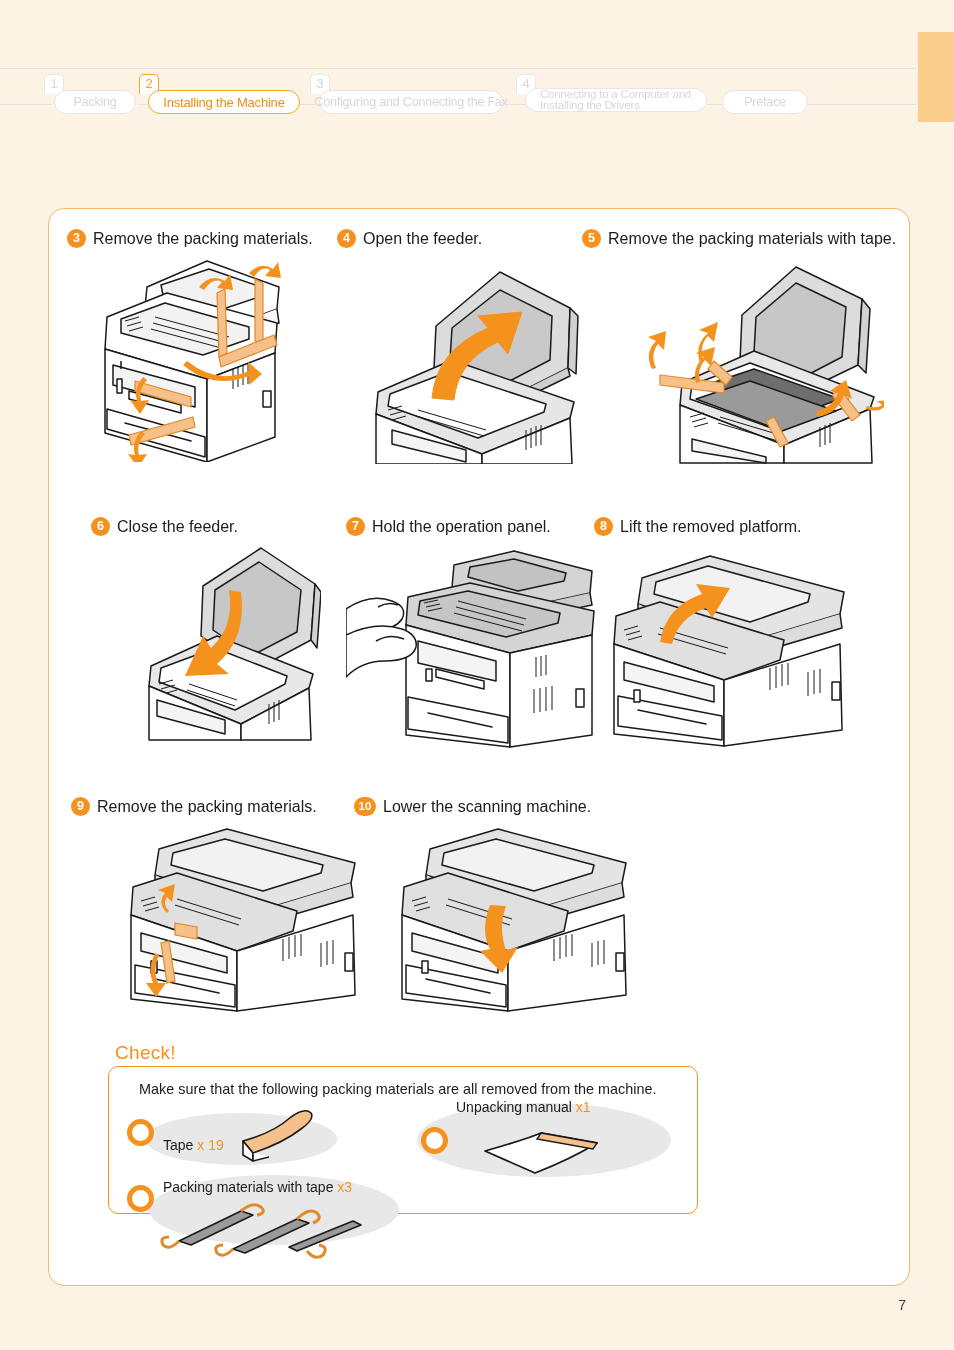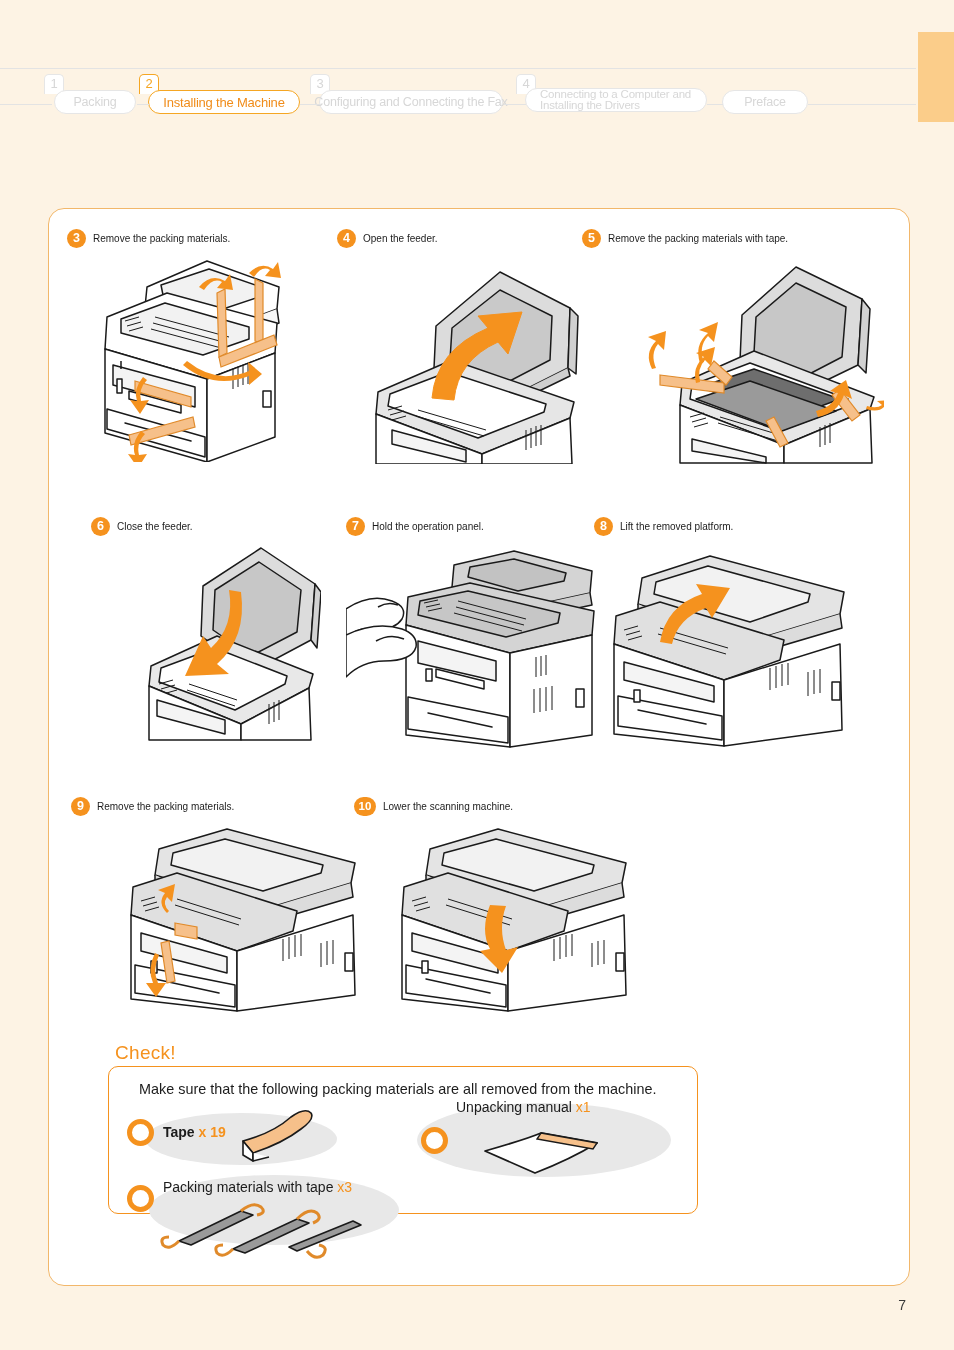--- a/index.html
+++ b/index.html
@@ -71,21 +71,21 @@
   .step-head{position:absolute;display:flex;align-items:center;gap:7px;}
   .badge{
     width:19px;height:19px;border-radius:50%;
     background:#f5921e;color:#fff;
     font-size:12.5px;font-weight:bold;
     display:flex;align-items:center;justify-content:center;
     flex:0 0 auto;
     line-height:1;
   }
   .badge.wide{width:22px;height:19px;border-radius:10px;font-size:11.5px;}
-  .step-txt{font-size:10px;color:#1c1c1c;white-space:nowrap;}
+  .step-txt{font-size:16px;color:#1c1c1c;white-space:nowrap;}
 
   .fig{position:absolute;}
   .fig svg{display:block;}
 
   
   .check-title{
     position:absolute;left:115px;top:1042px;
     font-size:19px;color:#f5921e;letter-spacing:.3px;
   }
   .checkbox{
@@ -486,21 +486,21 @@
 
 </div>
 
 <div class="check-title">Check!</div>
 
 <div class="checkbox">
   <div class="check-lead">Make sure that the following packing materials are all removed from the machine.</div>
 
   <div class="blob" style="left:36px;top:46px;width:192px;height:52px;"></div>
   <div class="ring" style="left:18px;top:52px;"></div>
-  <div class="item-label" style="left:54px;top:57px;font-weight:bold;">
+  <div class="item-label" style="left:54px;top:70px;">
     <span>Tape</span>
     <span class="qty">x 19</span>
   </div>
   <div style="position:absolute;left:120px;top:40px;">
     <svg width="90" height="56" viewBox="0 0 90 56">
       <path d="M14 34 Q44 26 62 10 Q76 0 82 6 Q86 12 72 22 Q54 36 24 46 Z" fill="#f6c08a" stroke="#1a1a1a" stroke-width="1.6" stroke-linejoin="round"></path>
       <path d="M14 34 L14 48 L24 54 L24 46 Z" fill="#fff" stroke="#1a1a1a" stroke-width="1.6" stroke-linejoin="round"></path>
       <path d="M24 46 L24 54 L40 50" fill="#fff" stroke="#1a1a1a" stroke-width="1.6" stroke-linejoin="round"></path>
     </svg>
   </div>

